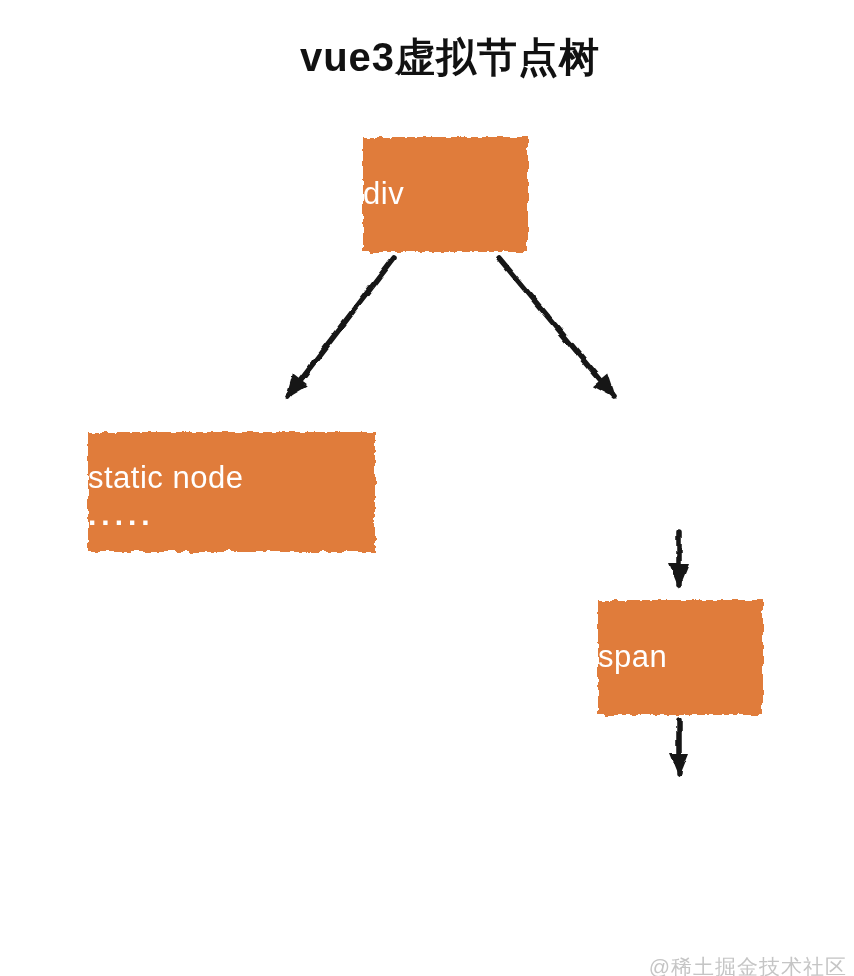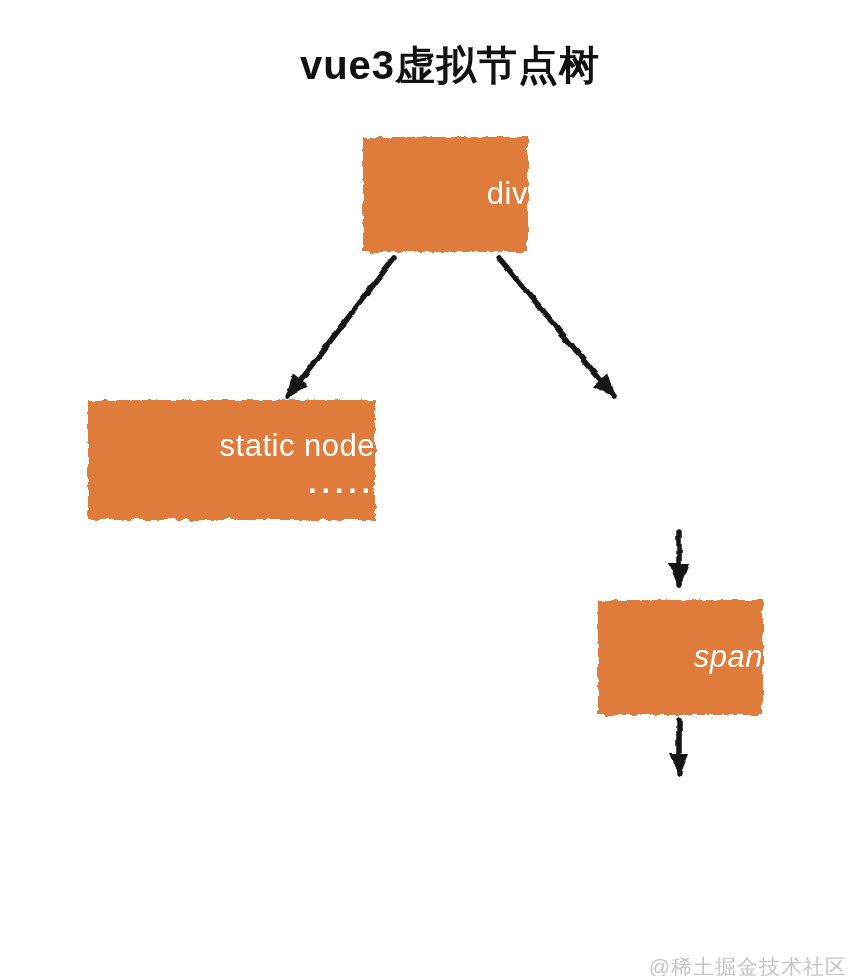--- a/index.html
+++ b/index.html
@@ -15,33 +15,33 @@
     background: var(--background, #ffffff);
     overflow: hidden;
   }
   .defs-svg { position: absolute; width: 0; height: 0; }
 
   .title {
     position: absolute;
     top: 30px;
     left: 46px;
     right: 0;
-    margin: 8px;
+    margin: 0;
     text-align: center;
     font-size: 40px;
     font-weight: 700;
     letter-spacing: 1px;
     color: var(--title-text, #111111);
   }
 
   .node {
     position: absolute;
     display: flex;
     flex-direction: column;
-    align-items: flex-end;
+    align-items: flex-start;
     justify-content: center;
     gap: 14px;
   }
   .node .bg {
     position: absolute;
     inset: 0;
     background: var(--node-fill, #e07b3a);
     filter: url(#rough-box);
   }
   .node .label {
@@ -55,23 +55,23 @@
     position: relative;
     color: var(--node-text, #ffffff);
     font-size: 30px;
     font-weight: 700;
     letter-spacing: 5px;
     line-height: 12px;
     height: 14px;
   }
 
   .node-root   { left: 363px; top: 137px; width: 165px; height: 115px; }
-  .node-static { left:  88px; top: 400px; width: 287px; height: 120px; }
+  .node-static { left:  88px; top: 432px; width: 287px; height: 120px; }
   .node-user   { left: 598px; top: 410px; width: 165px; height: 113px; }
-  .node-span   { left: 598px; top: 600px; width: 165px; height: 115px; font-style: italic; }
+  .node-span   { left: 598px; top: 600px; width: 165px; height: 115px; }
   .node-text   { left: 598px; top: 789px; width: 165px; height: 114px; }
 
   .edges {
     position: absolute;
     left: 0; top: 0;
     width: 854px;
     height: 976px;
     pointer-events: none;
   }
   .edges line {

